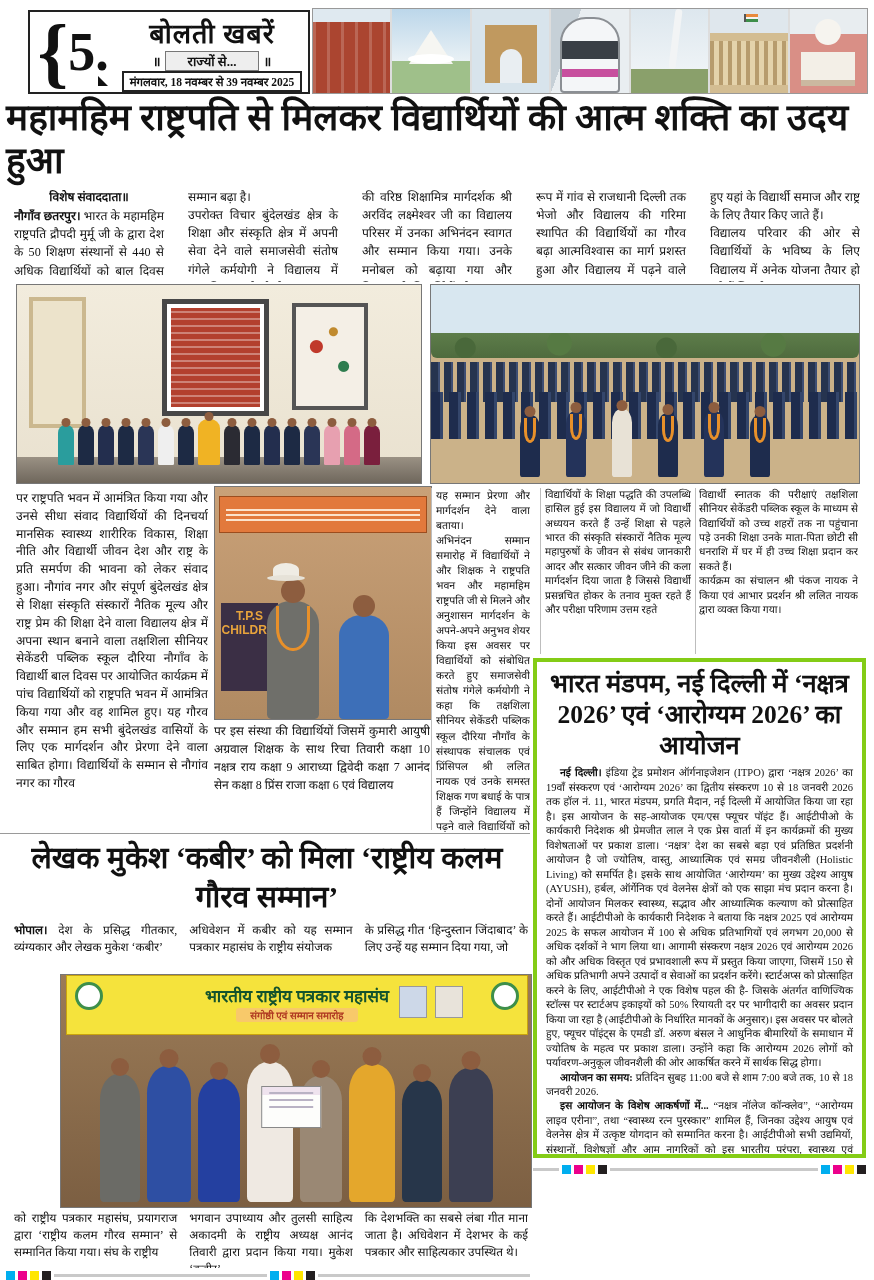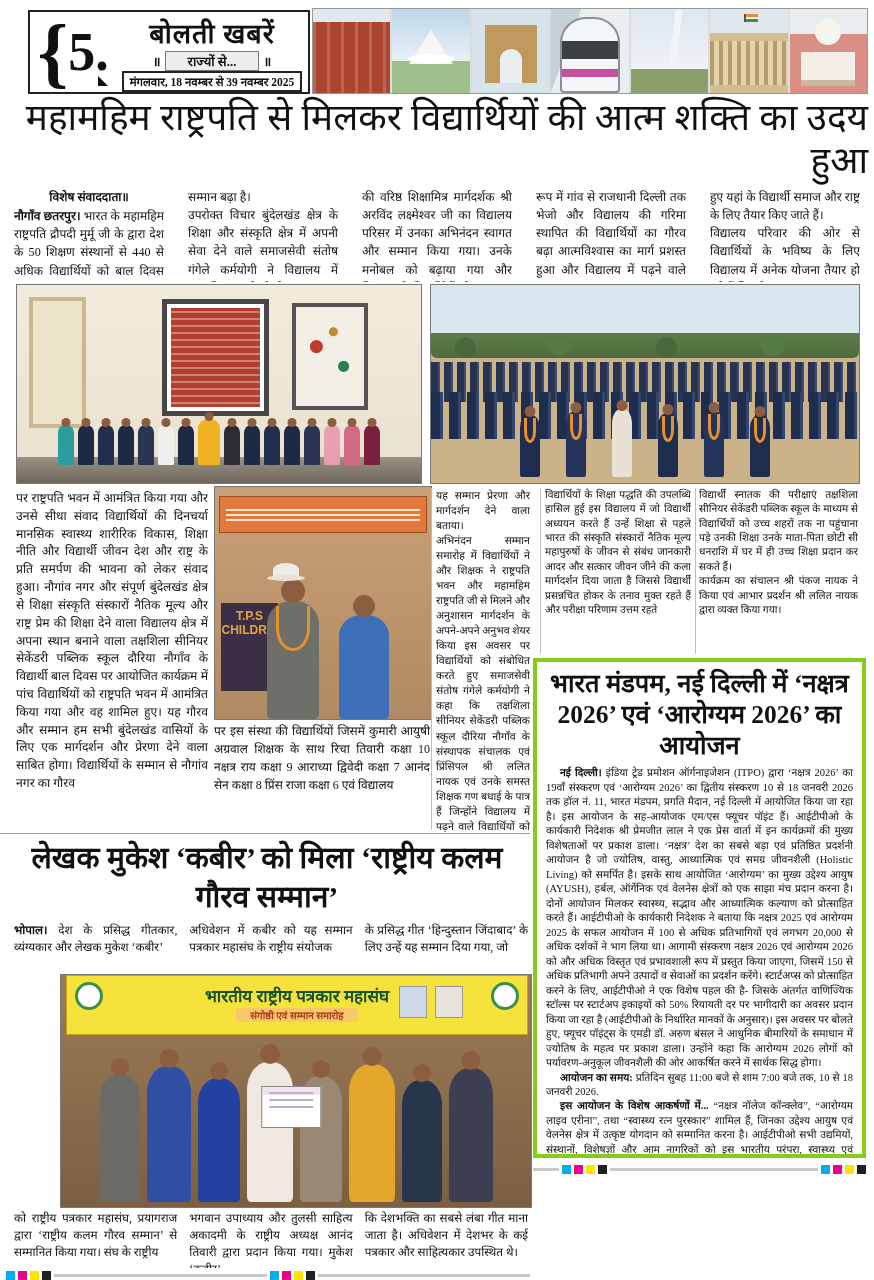--- a/index.html
+++ b/index.html
@@ -53,22 +53,22 @@
   .mn-parl::after{content:"";position:absolute;left:46%;top:6%;width:12px;height:8px;
      background:linear-gradient(#e98a3c 0 33%,#f4f4f4 33% 66%,#3e8f4a 66%);box-shadow:-2px 0 0 #555;}
   .mn-court{background:linear-gradient(#e8edf0 0 30%,#d98f86 30%);}
   .mn-court::before{content:"";position:absolute;left:50%;top:12%;transform:translateX(-50%);
      width:26px;height:26px;border-radius:50%;background:#f6f4ef;}
   .mn-court::after{content:"";position:absolute;left:50%;bottom:8%;transform:translateX(-50%);
      width:54px;height:34px;background:#f3efe7;
      box-shadow:inset 0 -6px 0 #cbb8a0;}
 
   
-  .headline1{position:absolute;left:6px;top:96px;width:862px;text-align:right;
-             font-size:37px;font-weight:400;line-height:1.17;}
+  .headline1{position:absolute;left:6px;top:96px;width:862px;text-align:left;
+             font-size:37px;font-weight:700;line-height:1.17;}
 
   
   .cols1{position:absolute;left:14px;top:188px;width:846px;height:94px;display:flex;gap:24px;overflow:hidden;}
   .cols1 .col{flex:1;font-size:12.1px;line-height:1.5;}
   .byline{font-weight:700;text-align:center;margin-bottom:1px;}
   .dl{font-weight:700;margin-top:15px;}
 
   
   .ph{position:absolute;border:1px solid #777;overflow:hidden;background:#ddd;}
   .ph-a{left:16px;top:284px;width:404px;height:198px;background:linear-gradient(#f2ecdd,#e9e1cf);}
@@ -144,21 +144,21 @@
      box-sizing:border-box;padding:6px 9px;overflow:hidden;background:#fff;}
   .box-headline{font-size:25.5px;font-weight:800;text-align:center;line-height:1.22;margin-bottom:5px;}
   .box-body{font-size:10.5px;line-height:1.38;}
   .box-body p{margin:0;text-indent:14px;}
 
   
   .k-headline{position:absolute;left:4px;top:838px;width:526px;text-align:center;
      font-size:30px;font-weight:800;line-height:1.3;}
   .k-cols{position:absolute;left:14px;width:514px;display:flex;gap:12px;overflow:hidden;}
   .k-cols .col{flex:1;font-size:11.8px;line-height:1.45;}
-  .kca{top:922px;height:50px;justify-content:flex-end;}
+  .kca{top:922px;height:50px;}
   .kcb{top:1210px;height:58px;}
 
   
   .marks{position:absolute;display:flex;align-items:center;gap:3px;height:10px;}
   .msq{width:9px;height:9px;display:inline-block;}
   .mq-c{background:#00aeef;} .mq-m{background:#ec008c;} .mq-y{background:#ffe600;} .mq-k{background:#231f20;}
   .mline{height:3px;background:#c9c9c9;flex:1;}
   .mline.s{flex:0 0 26px;}
 </style>
 </head>

